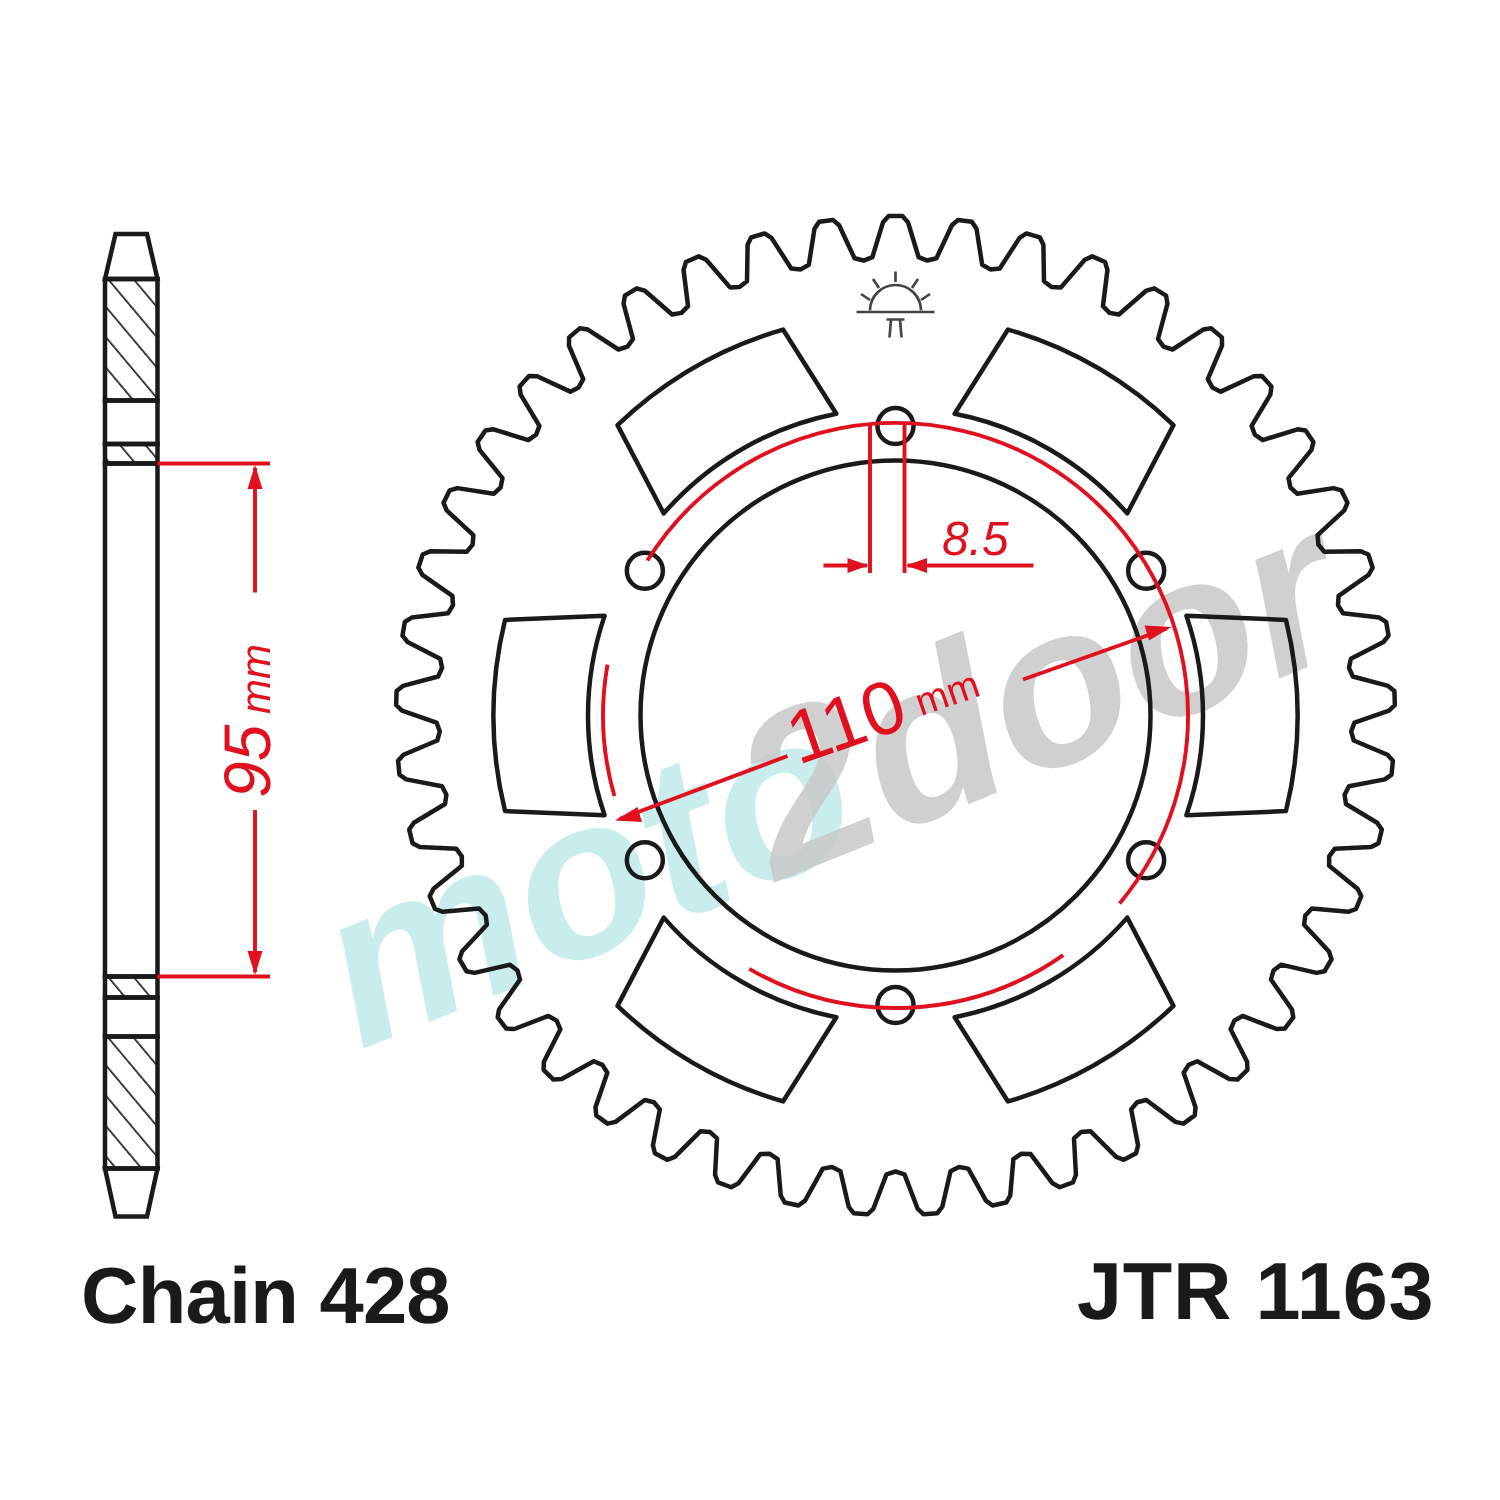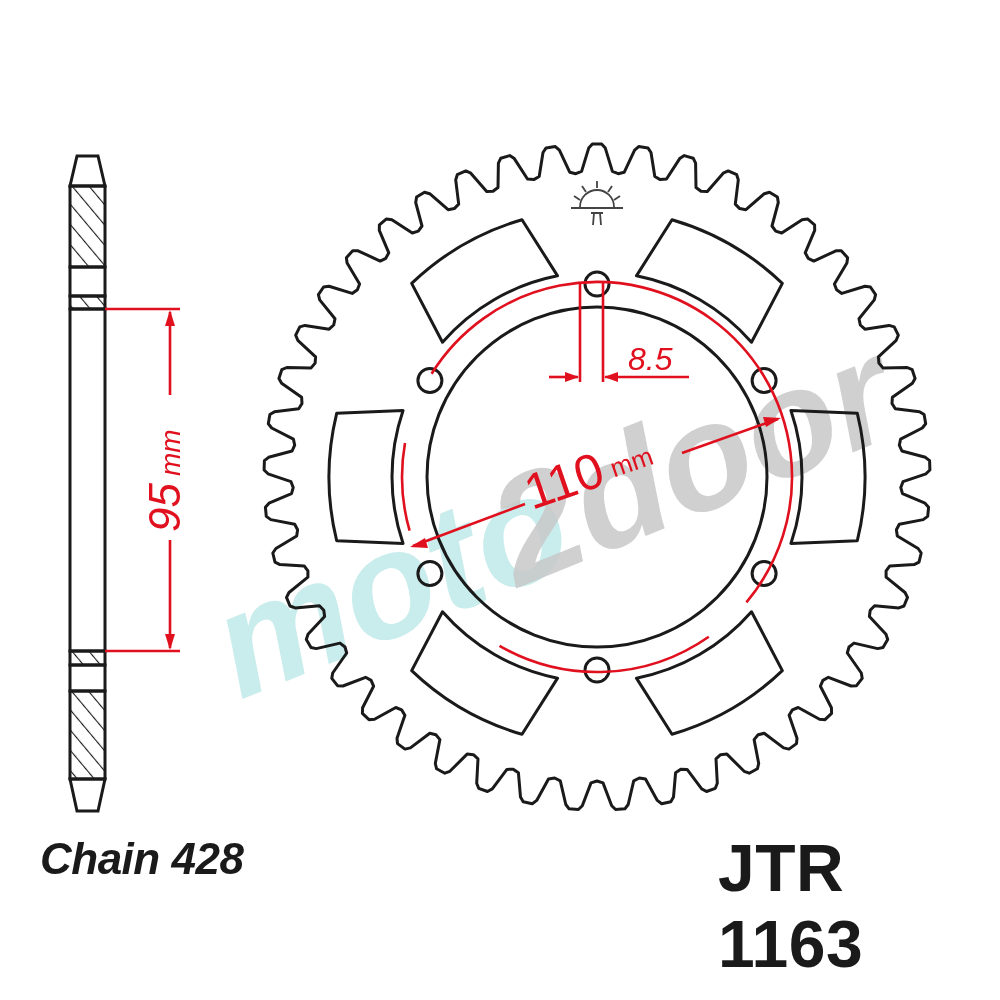--- a/index.html
+++ b/index.html
@@ -1,20 +1,20 @@
 <!DOCTYPE html>
 <html><head>
 <meta charset="utf-8">
 <style>
   html, body { margin:0; padding:0; background:#ffffff; }
   body { width:1000px; height:1000px; position:relative; overflow:hidden; font-family:"Liberation Sans", sans-serif; }
   #stage { position:absolute; left:0; top:0; width:1000px; height:1000px; }
   .lbl { position:absolute; font-family:"Liberation Sans", sans-serif; font-weight:bold; color:#1a1a1a; }
-  #chain-label { left:40px; top:834px; font-size:44px; letter-spacing:-0.5px;font-style:italic; }
-  #part-label { left:718px; top:830px; font-size:66px; letter-spacing:0.5px; }
+  #chain-label { left:54px; top:834px; font-size:53px; letter-spacing:-0.5px; }
+  #part-label { left:718px; top:830px; font-size:54px; letter-spacing:0.5px; }
 </style>
 </head>
 <body>
 
 <div id="stage">
   <svg id="svg" width="1000" height="1000" viewBox="0 0 1000 1000">
     <defs>
       <pattern id="hatch" patternUnits="userSpaceOnUse" width="13" height="13" patternTransform="rotate(-40)">
         <line x1="0" y1="0" x2="0" y2="13" stroke="#1a1a1a" stroke-width="2.2"></line>
       </pattern>

